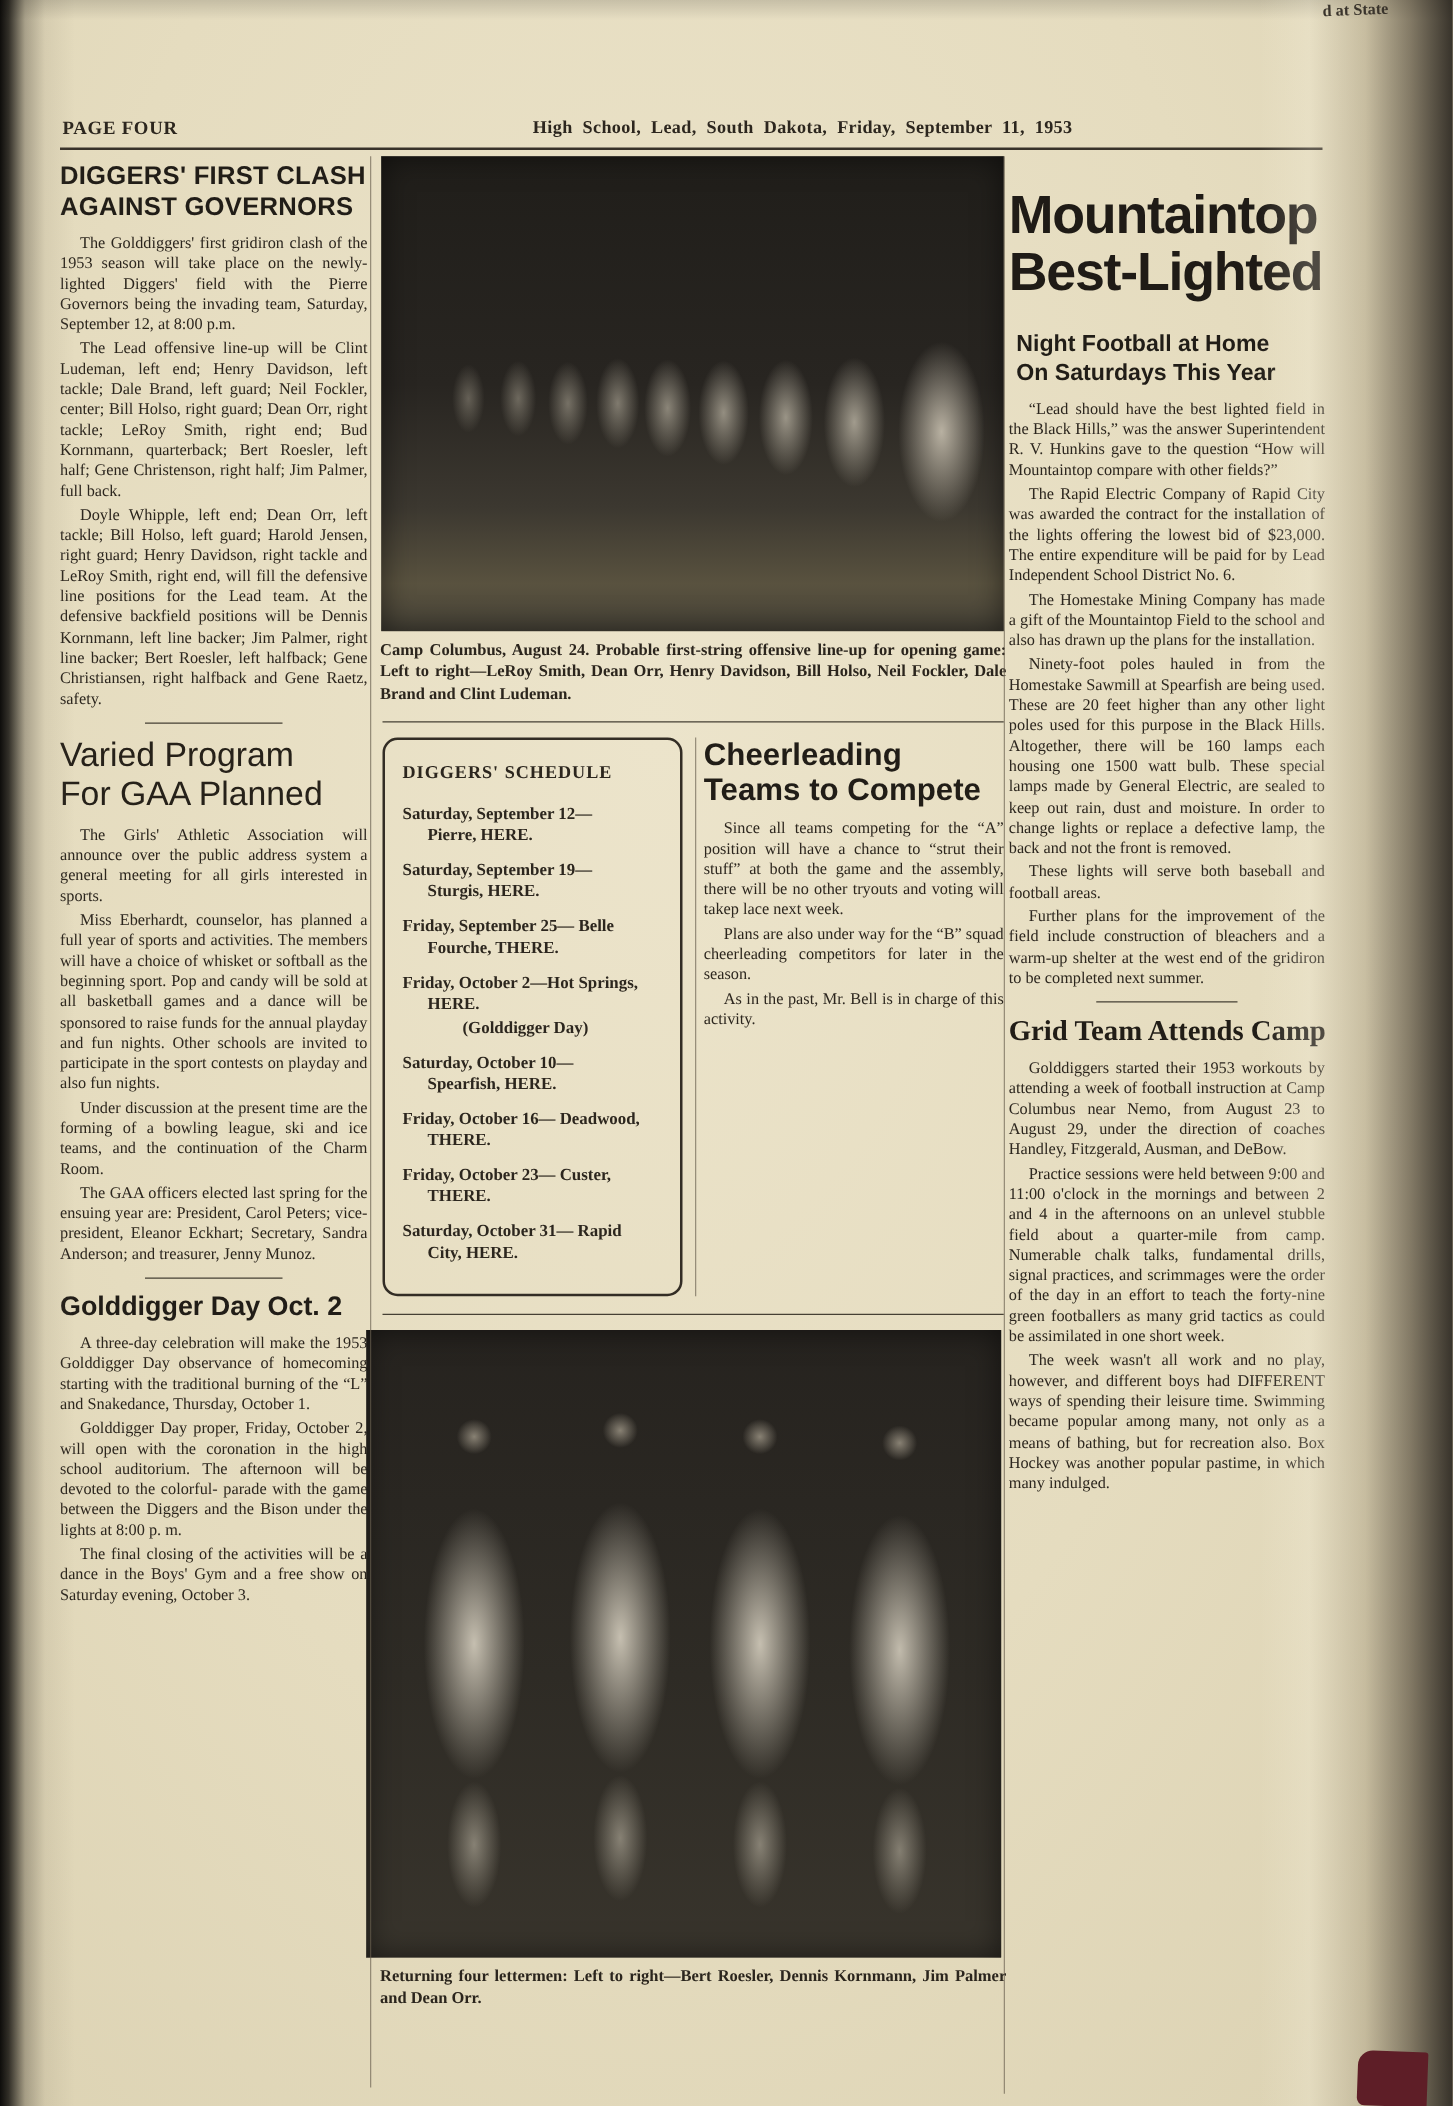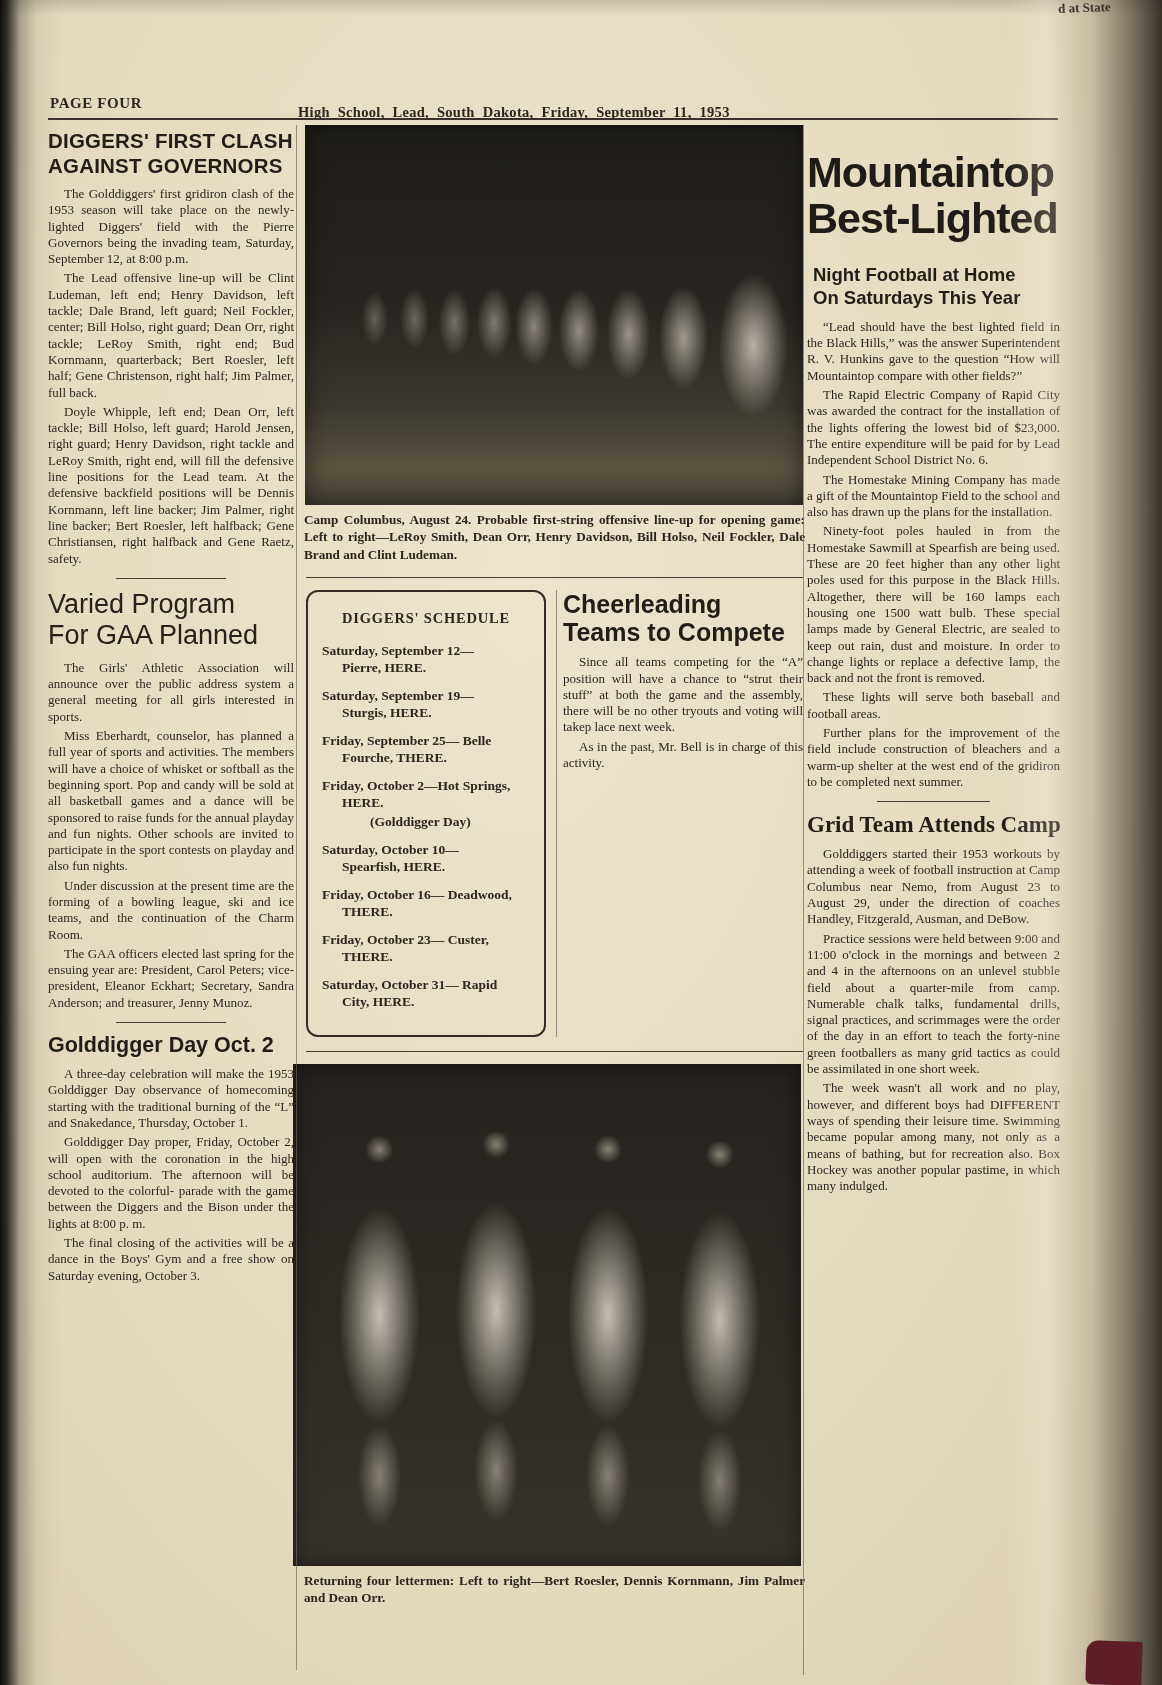--- a/index.html
+++ b/index.html
@@ -15,21 +15,21 @@
     background:linear-gradient(to bottom,rgba(0,0,0,.14),rgba(0,0,0,0));}
   .edge-right{position:absolute;right:0;top:0;bottom:0;width:155px;pointer-events:none;z-index:40;
     background:linear-gradient(to right,rgba(0,0,0,0) 0%,rgba(250,246,230,.22) 26%,rgba(150,138,112,.35) 55%,rgba(75,66,52,.62) 78%,rgba(26,22,18,.85) 100%);}
   .corner-fragment{position:absolute;left:1058px;top:1px;z-index:41;transform:rotate(-2deg);
     font:bold 13px/1 "Liberation Serif",serif;color:#3a342c;white-space:nowrap;}
   .binding-spot{position:absolute;left:1086px;top:1641px;width:56px;height:44px;z-index:41;
     background:#5e1e27;border-radius:12px 2px 0 6px;transform:rotate(2deg);}
   
   .masthead-row{position:absolute;left:48px;top:92px;width:1010px;height:24px;}
   .page-num{position:absolute;left:2px;top:2px;font:bold 15px/1.2 "Liberation Serif",serif;letter-spacing:.6px;}
-  .masthead{position:absolute;left:250px;width:560px;top:12px;text-align:left;
+  .masthead{position:absolute;left:250px;width:560px;top:2px;text-align:right;
     font:bold 14.5px/1.2 "Liberation Serif",serif;word-spacing:4px;letter-spacing:.3px;}
   .header-rule{position:absolute;left:48px;top:118px;width:1010px;height:2px;background:#38322a;}
   
   .vrule{position:absolute;width:1px;background:#6a6150;opacity:.65;z-index:5;}
   .v1{left:296px;top:125px;height:1545px;}
   .v2{left:803px;top:125px;height:1550px;}
   
   .col{position:absolute;top:128px;}
   .left-col{left:48px;width:246px;}
   .mid-col{left:304px;width:501px;top:125px;}
@@ -73,21 +73,21 @@
       radial-gradient(ellipse 30px 70px at 17% 82%, rgba(190,183,166,.6), rgba(0,0,0,0) 72%),
       radial-gradient(ellipse 30px 70px at 40% 81%, rgba(190,183,166,.6), rgba(0,0,0,0) 72%),
       radial-gradient(ellipse 30px 70px at 62% 82%, rgba(190,183,166,.6), rgba(0,0,0,0) 72%),
       radial-gradient(ellipse 30px 70px at 84% 83%, rgba(190,183,166,.58), rgba(0,0,0,0) 72%),
       linear-gradient(to bottom,#26231f 0%,#2e2b25 55%,#38342c 100%);}
   .caption{font:bold 13.2px/17.4px "Liberation Serif",serif;text-align:justify;color:#2b251d;margin:2px 0 0 0;}
   .mid-rule{border:0;border-top:1.5px solid #464034;margin:14px 2px 12px 2px;}
   
   .mid-row{display:flex;align-items:flex-start;}
   .sched-box{width:208px;border:2px solid #332d25;border-radius:12px;padding:18px 14px 14px 14px;margin-left:2px;}
-  .sched-title{text-align:center;font:bold 14.5px/1.2 "Liberation Serif",serif;letter-spacing:.8px;margin:0 0 14px 0;}
+  .sched-title{font:bold 14.5px/1.2 "Liberation Serif",serif;letter-spacing:.8px;margin:0 0 14px 0;}
   .sched-entry{font:bold 13.5px/17px "Liberation Serif",serif;margin:0 16px 11px 0;padding-left:20px;text-indent:-20px;}
   .sched-note{font:bold 13.5px/17px "Liberation Serif",serif;margin:-9px 0 11px 0;padding-left:48px;}
   .row-vrule{width:1px;align-self:stretch;background:#6a6150;opacity:.65;margin:0 6px 0 10px;}
   .cheer-col{flex:1;padding-right:2px;}
   .right-col .body-p{margin-bottom:3px;}
   .tight{margin-top:2px;}
 </style>
 </head>
 <body>
 
@@ -151,20 +151,21 @@
         <p class="sched-entry">Friday, October 23— Custer, THERE.</p>
         <p class="sched-entry">Saturday, October 31— Rapid City, HERE.</p>
       </div>
       <div class="row-vrule"></div>
       <div class="cheer-col">
         <h2 class="hl-sans-bold hl-cheer">
           <div>Cheerleading</div>
           <div>Teams to Compete</div>
         </h2>
         <p class="body-p">Since all teams competing for the “A” position will have a chance to “strut their stuff” at both the game and the assembly, there will be no other tryouts and voting will takep lace next week.</p>
+        <p class="body-p">Plans are also under way for the “B” squad cheerleading competitors for later in the season.</p>
         <p class="body-p">As in the past, Mr. Bell is in charge of this activity.</p>
       </div>
     </div>
 
     <hr class="mid-rule">
 
     <div class="photo photo-bottom"></div>
     <p class="caption">Returning four lettermen: Left to right—Bert Roesler, Dennis Kornmann, Jim Palmer and Dean Orr.</p>
   </section>
 

